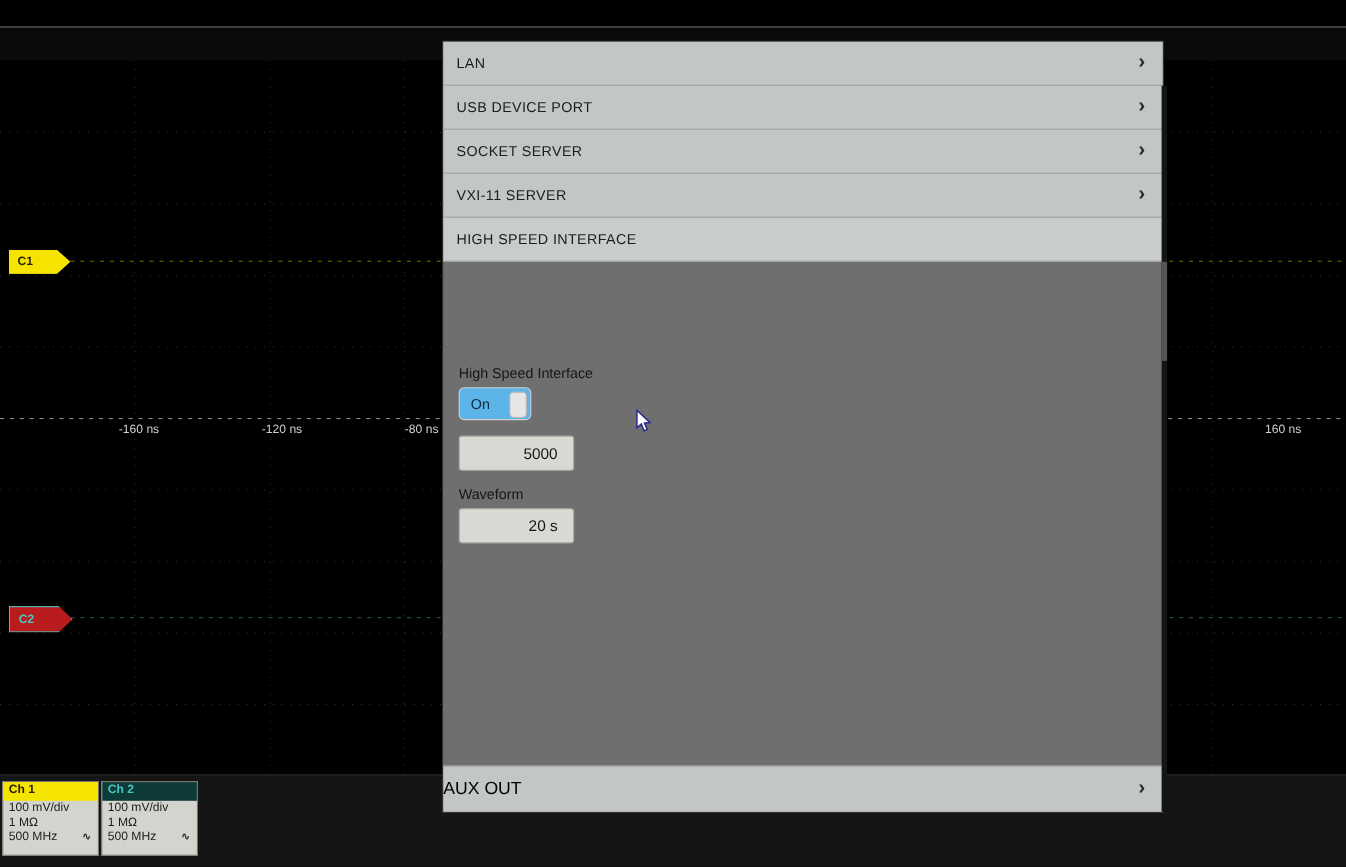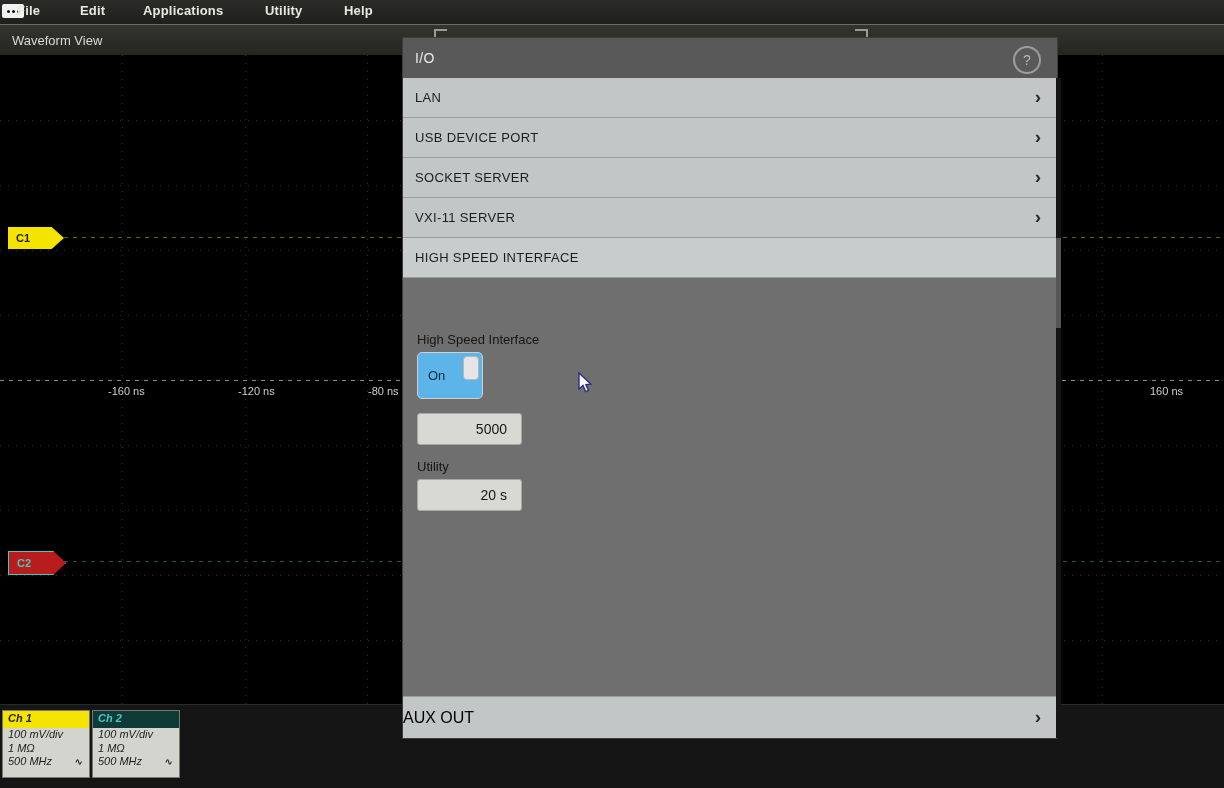--- a/index.html
+++ b/index.html
@@ -58,81 +58,64 @@
       border:1px solid #46c8c0;}
   .dashline{position:absolute;height:1px;left:46px;right:0;
       background-image:linear-gradient(to right,currentColor 4px,transparent 4px);
       background-size:9px 1px;}
   .dl1{top:212px;color:#6e6600;} .dl2{top:536px;color:#1d5552;}
 
   
   .bottom{position:absolute;left:0;top:704px;width:1224px;height:84px;
       background:#151515;border-top:1px solid #2a2a2a;}
   .chbadge{position:absolute;top:5px;width:88px;height:68px;background:#d4d4cf;
-      border:1px solid #77776f;box-sizing:border-box;font-style:italic;}
+      border:1px solid #77776f;box-sizing:border-box;}
   .chbadge .hdr{height:17px;font-size:11px;font-weight:bold;padding:1px 0 0 5px;box-sizing:border-box;}
   .chbadge .ln{font-size:11px;color:#1b1b1b;padding-left:5px;line-height:13.5px;position:relative;}
   .chb1{left:2px;} .chb1 .hdr{background:#f5e400;color:#241f00;}
   .chb2{left:92px;} .chb2 .hdr{background:#0e3b38;color:#46c8c0;}
   .bwicon{position:absolute;right:6px;top:0px;font-size:10px;font-weight:bold;color:#1b1b1b;}
 
   
   .dlg{position:absolute;left:403px;top:38px;width:654px;height:700px;
       background:#6f6f6f;box-shadow:0 0 0 1px #3c3c3c;}
   .dlg-hdr{height:40px;background:#59595a;display:flex;align-items:center;position:relative;}
   .dlg-hdr .t{color:#e9e9e4;font-size:14px;padding-left:12px;letter-spacing:.3px;}
   .help{position:absolute;right:16px;top:8px;width:24px;height:24px;border:2px solid #9d9d9d;
       border-radius:50%;color:#b9b9b9;font-size:14px;display:flex;align-items:center;justify-content:center;}
   .row{height:40px;background:#c3c6c6;border-bottom:1px solid #9a9d9d;
       display:flex;align-items:center;position:relative;box-sizing:border-box;}
   .row .lbl{font-size:13px;color:#1d1d1d;padding-left:12px;letter-spacing:.35px;font-weight:500;}
   .chev{position:absolute;right:16px;top:9px;font-size:19px;color:#2a2a2a;font-weight:bold;line-height:19px;}
   .row.sel{background:#c9cccc;}
   .body{position:absolute;left:0;top:278px;right:0;bottom:42px;background:#6f6f6f;}
   .fld-lbl{color:#15151a;font-size:13px;margin:0 0 5px 14px;}
-  .toggle{margin-left:14px;width:66px;height:47px;background:#5db4e8;border-radius:5px;
+  .toggle{margin-left:14px;width:66px;height:30px;background:#5db4e8;border-radius:5px;
       border:1px solid #cfcfcf;display:flex;align-items:center;box-sizing:border-box;position:relative;}
   .toggle .txt{font-size:13px;color:#0c2b3d;padding-left:10px;}
   .toggle .knob{position:absolute;right:3px;top:3px;width:14px;height:22px;background:#e6e6e6;
       border-radius:4px;border:1px solid #b6b6b6;}
   .inputbox{margin-left:14px;width:105px;height:32px;background:#d9d9d4;border:1px solid #a9a9a4;
       border-radius:3px;box-sizing:border-box;display:flex;align-items:center;justify-content:flex-end;
       padding-right:14px;font-size:14px;color:#151515;}
   .spacer16{height:16px;} .spacer14{height:14px;}
   .dlg-foot{position:absolute;left:0;bottom:0;width:654px;height:42px;background:#c3c6c6;
       display:flex;align-items:center;box-sizing:border-box;border-top:1px solid #9a9d9d;}
   .scroll{position:absolute;right:-4px;top:40px;width:5px;height:660px;background:#151515;}
   .scroll .thumb{position:absolute;left:0;top:160px;width:5px;height:90px;background:#555;}
 
   .cursor{position:absolute;left:578px;top:372px;width:14px;height:22px;z-index:50;}
 </style>
 </head>
 <body>
 
 <div id="app">
 
-  <div class="menubar">
-    <div class="menu-dots">
-        <i></i>
-        <i></i>
-        <i></i>
-      </div>
-    <div class="menu-item mi0">File</div>
-    <div class="menu-item mi1">Edit</div>
-    <div class="menu-item mi2">Applications</div>
-    <div class="menu-item mi3">Utility</div>
-    <div class="menu-item mi4">Help</div>
-  </div>
 
   <div class="wv">
-    <div class="wv-bar">
-      <div class="wv-title">Waveform View</div>
-      <div class="brk l" style="left:434px;top:4px;"></div>
-      <div class="brk r" style="left:855px;top:4px;"></div>
-    </div>
     <div class="trigmark"></div>
 
     <div class="grat">
       <div class="vdot" style="left:122px"></div>
         <div class="vdot" style="left:245px"></div>
       <div class="vdot" style="left:367px"></div>
         <div class="vdot" style="left:490px"></div>
       <div class="vdot" style="left:735px"></div>
         <div class="vdot" style="left:857px"></div>
       <div class="vdot" style="left:980px"></div>
@@ -176,24 +159,20 @@
       <div class="ln">1 MΩ</div>
       <div class="ln">
         <span>500 MHz</span>
         <span class="bwicon">∿</span>
       </div>
     </div>
 
   </div>
 
   <div class="dlg">
-    <div class="dlg-hdr">
-      <div class="t">I/O</div>
-      <div class="help">?</div>
-    </div>
 
     <div class="row">
       <span class="lbl">LAN</span>
       <span class="chev">›</span>
     </div>
     <div class="row">
       <span class="lbl">USB DEVICE PORT</span>
       <span class="chev">›</span>
     </div>
     <div class="row">
@@ -211,21 +190,21 @@
     <div class="body">
       <div class="spacer16"></div>
       <div class="fld-lbl">High Speed Interface</div>
       <div class="toggle">
         <span class="txt">On</span>
         <span class="knob"></span>
       </div>
       <div class="spacer14"></div>
       <div class="inputbox">5000</div>
       <div class="spacer14"></div>
-      <div class="fld-lbl">Utility</div>
+      <div class="fld-lbl">Waveform</div>
       <div class="inputbox">20 s</div>
     </div>
 
     <div class="dlg-foot">
       <span class="lbl">AUX OUT</span>
       <span class="chev" style="top:10px">›</span>
     </div>
 
     <div class="scroll">
       <div class="thumb"></div>

